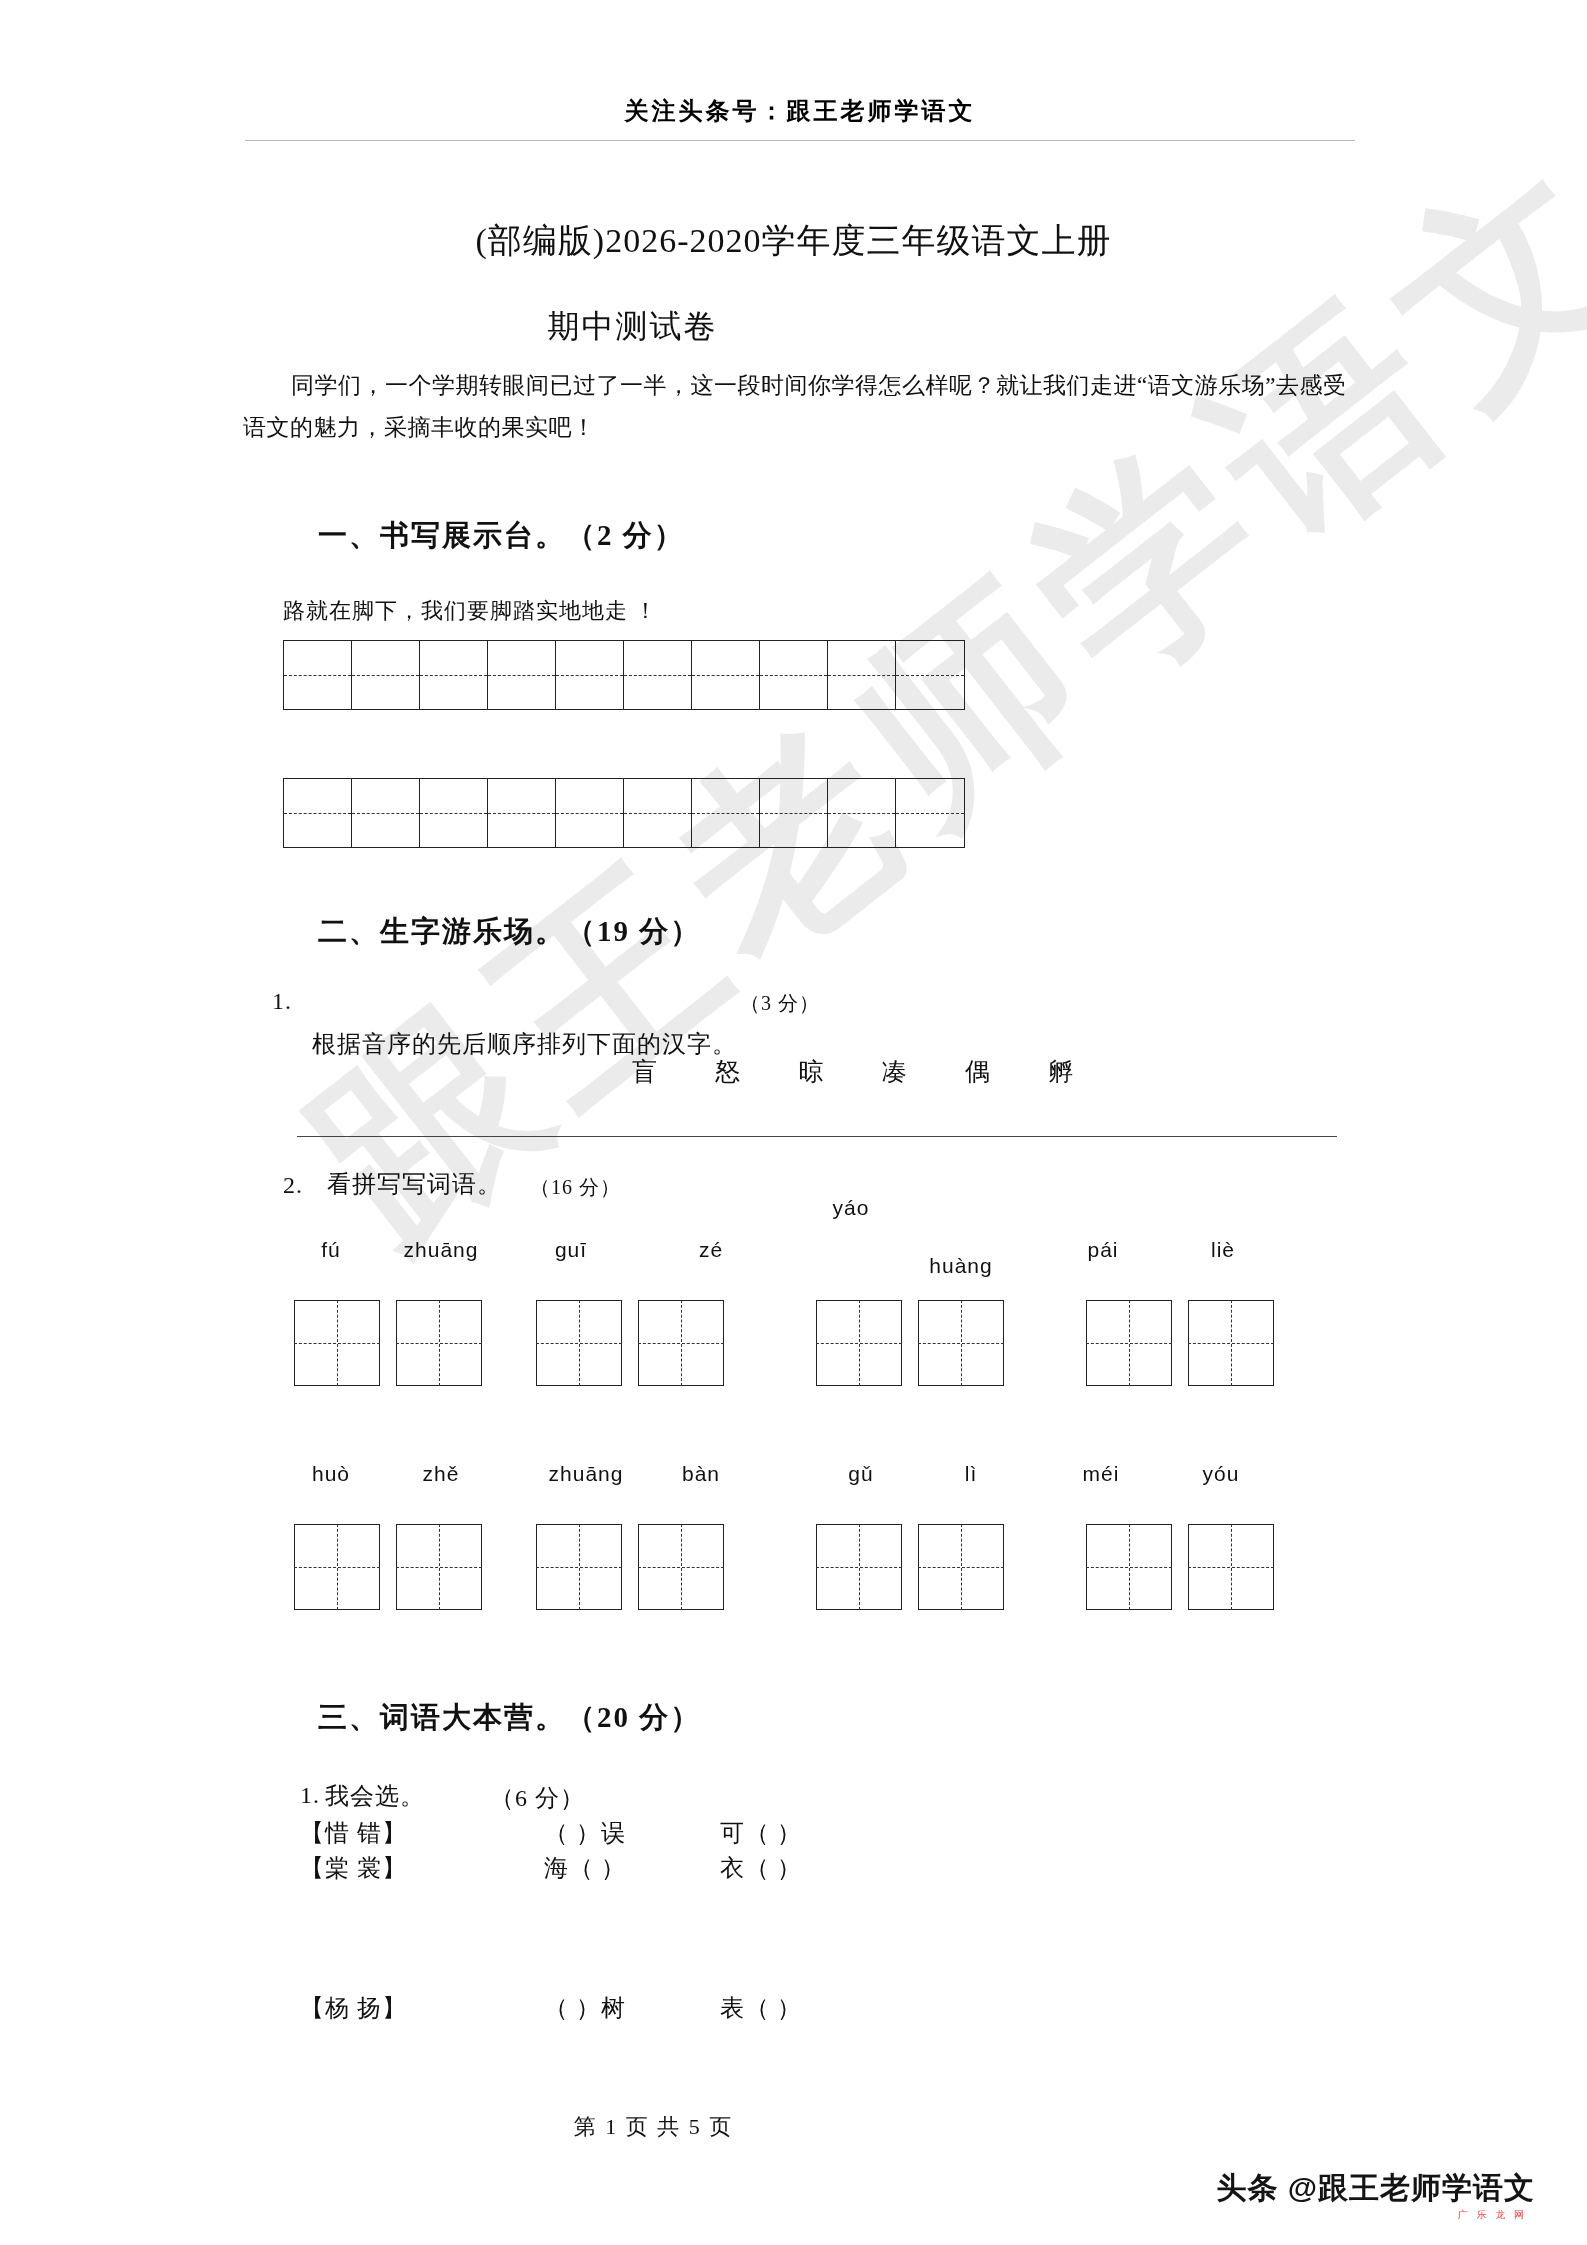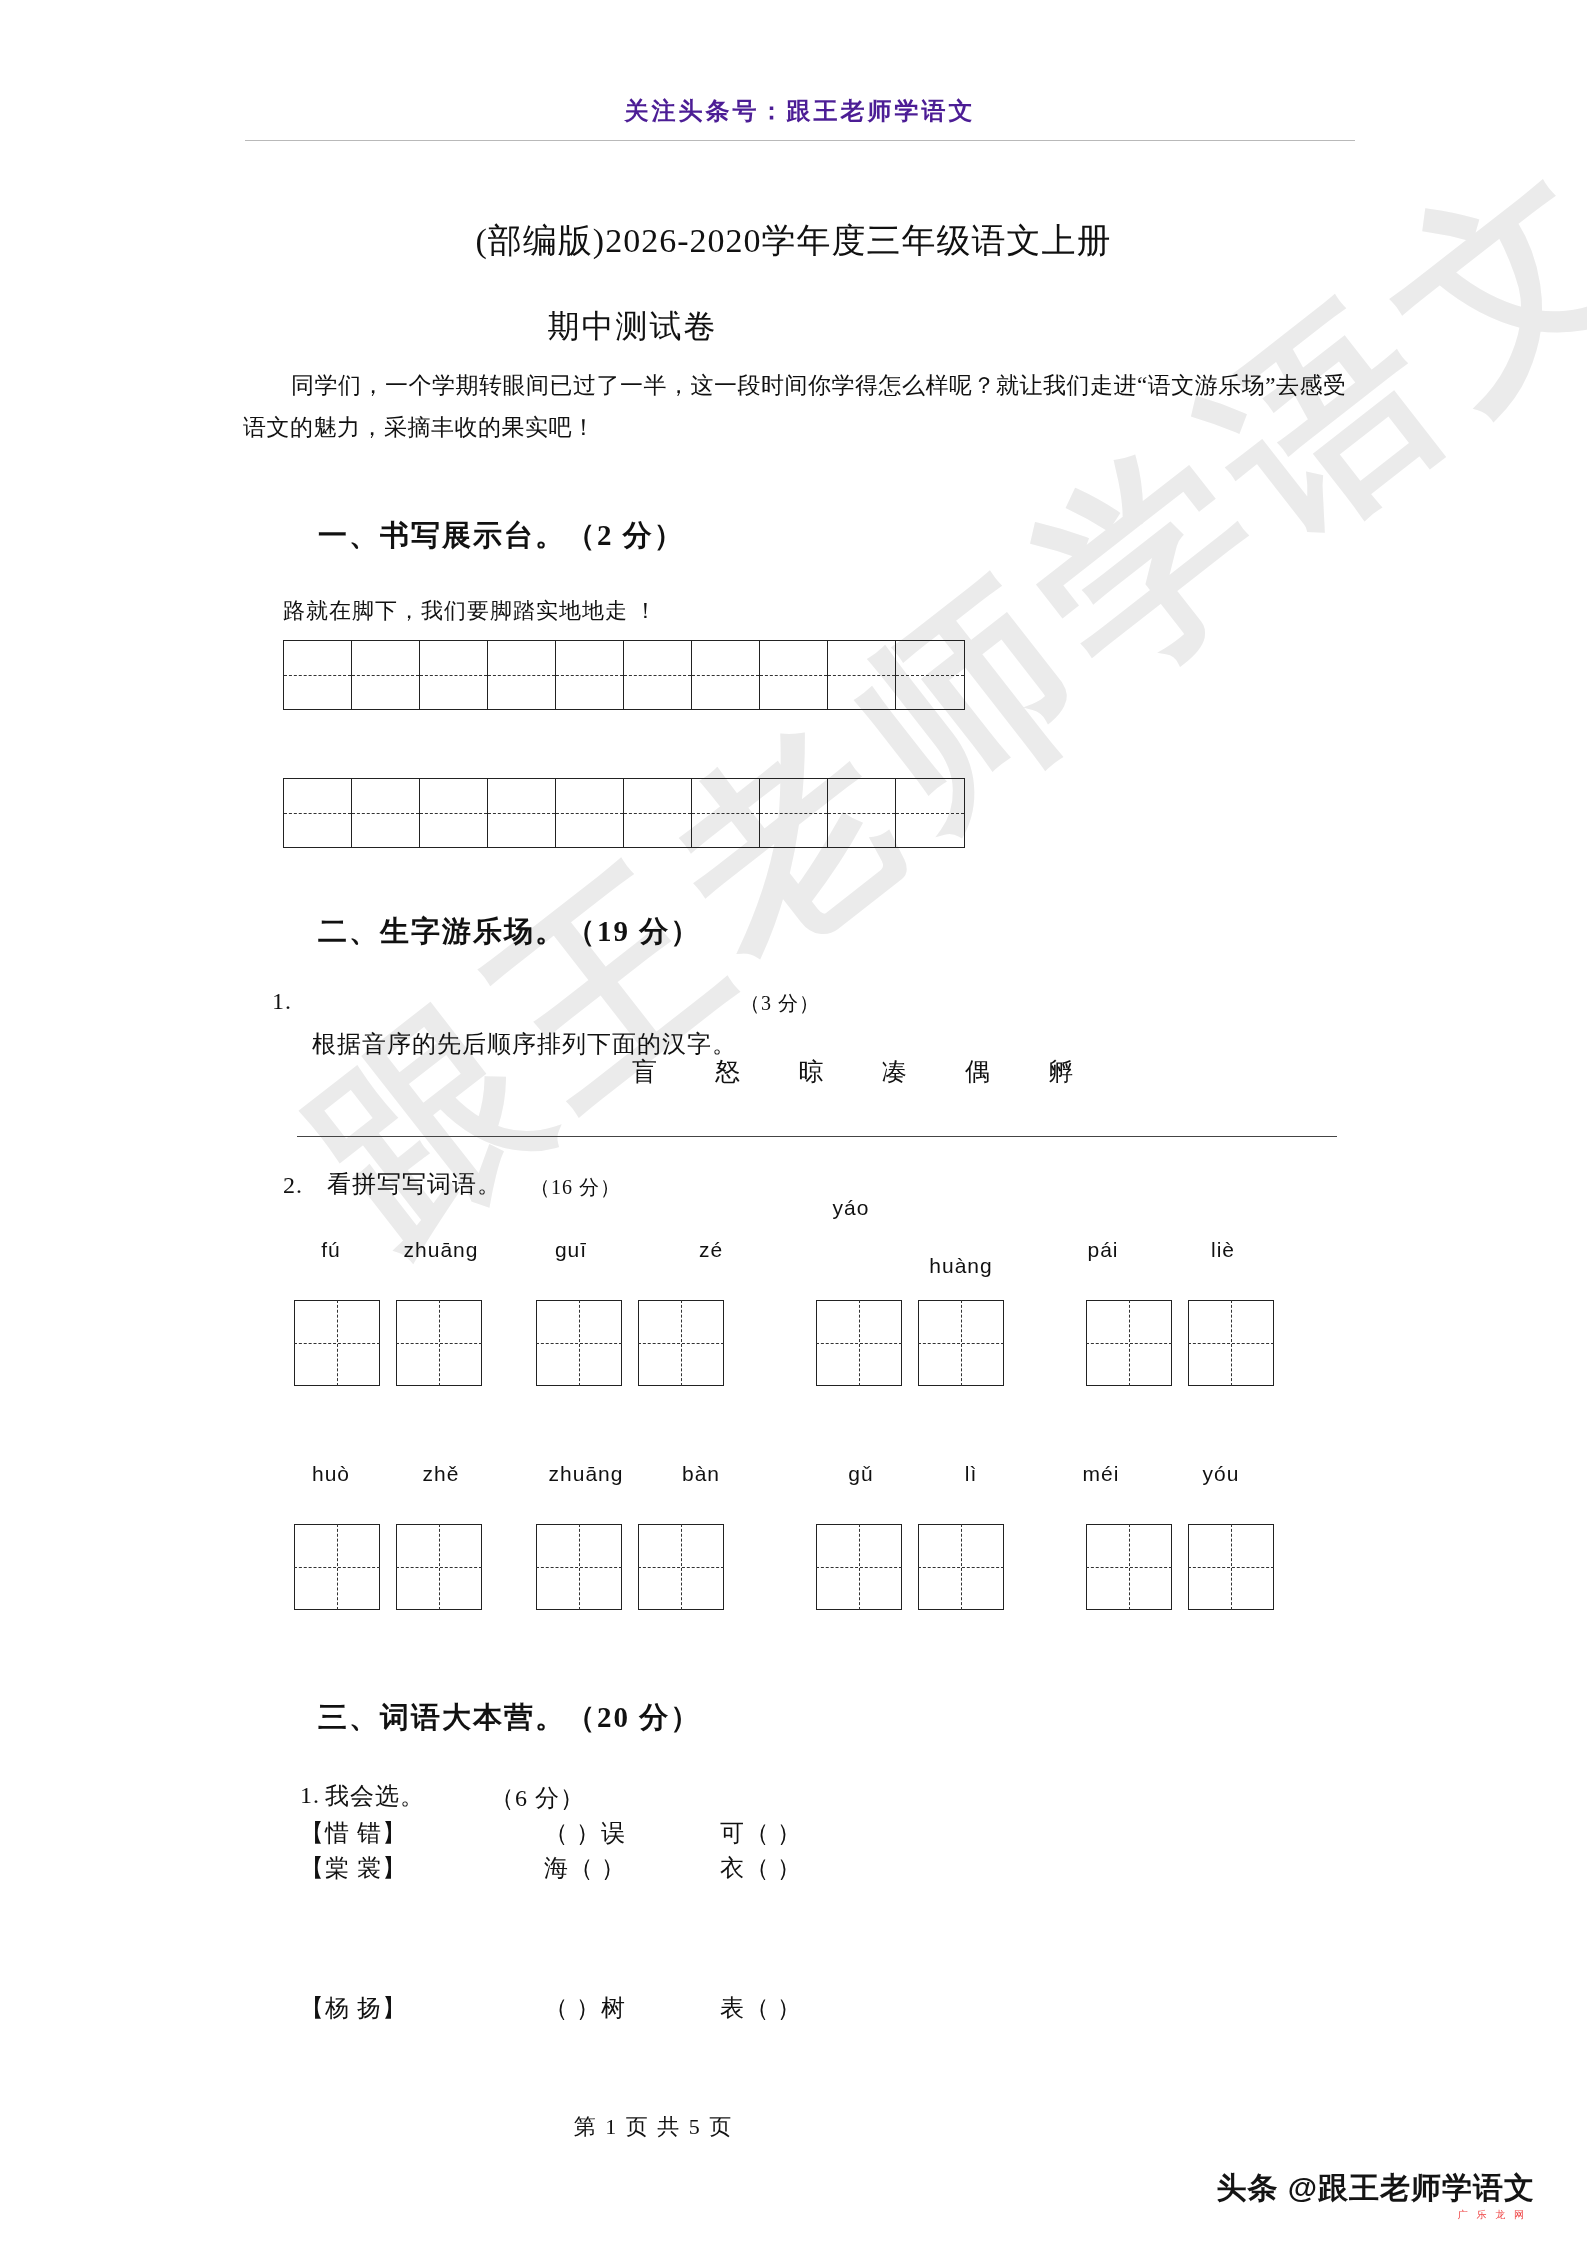--- a/index.html
+++ b/index.html
@@ -55,21 +55,21 @@
     position: absolute;
     left: 245px;
     top: 95px;
     width: 1110px;
     text-align: center;
   }
   .header-band .ht {
     font-family: "Liberation Serif", serif;
     font-weight: bold;
     font-size: 24px;
-    color: #4c1d95;
+    color: #000000;
     letter-spacing: 3px;
   }
   .header-rule {
     position: absolute;
     left: 245px;
     top: 140px;
     width: 1110px;
     border-top: 1px solid #b9b9b9;
   }
 

